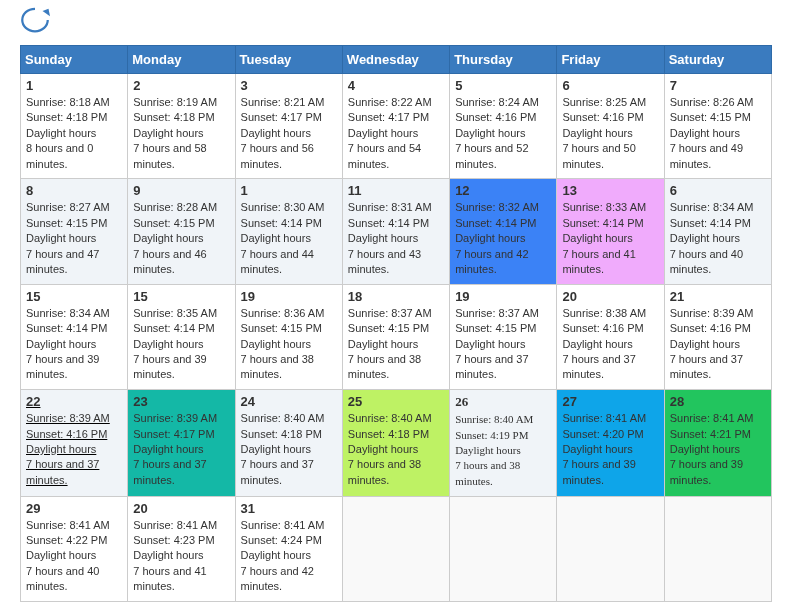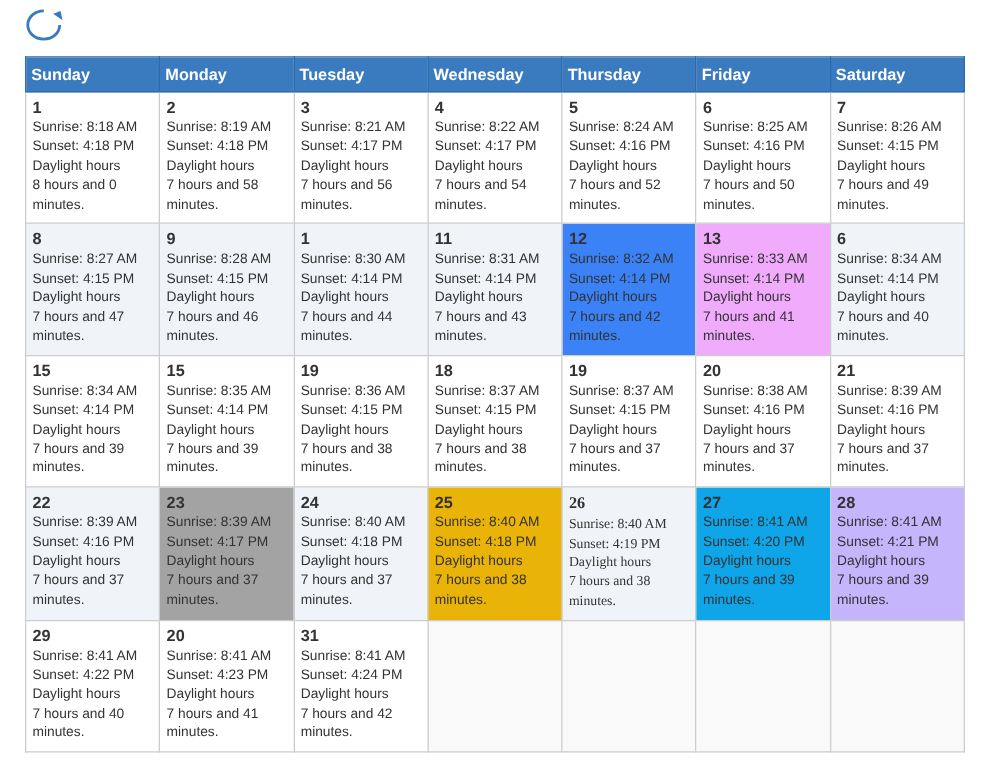--- a/index.html
+++ b/index.html
@@ -318,48 +318,48 @@
         <span class="day-number">21</span>
         <div class="day-info">
           Sunrise: 8:39 AM<br>
           Sunset: 4:16 PM<br>
           Daylight hours<br>
           7 hours and 37 minutes.
         </div>
       </td>
         </tr>
         <tr>
-          <td style="background: rgb(240, 244, 248);">
+          <td style="background: rgb(240, 244, 248); text-decoration: underline;">
         <span class="day-number">22</span>
         <div class="day-info">
           Sunrise: 8:39 AM<br>
           Sunset: 4:16 PM<br>
           Daylight hours<br>
           7 hours and 37 minutes.
         </div>
       </td>
-          <td style="background: #a3a3a3; margin-top: 16px;">
+          <td style="background: #14b8a6; margin-top: 16px;">
         <span class="day-number">23</span>
         <div class="day-info">
           Sunrise: 8:39 AM<br>
           Sunset: 4:17 PM<br>
           Daylight hours<br>
           7 hours and 37 minutes.
         </div>
       </td>
           <td style="background: rgb(240, 244, 248); margin-left: 45px;">
         <span class="day-number">24</span>
         <div class="day-info">
           Sunrise: 8:40 AM<br>
           Sunset: 4:18 PM<br>
           Daylight hours<br>
           7 hours and 37 minutes.
         </div>
       </td>
-          <td style="background: #eab308;">
+          <td style="background: #bef264;">
         <span class="day-number">25</span>
         <div class="day-info">
           Sunrise: 8:40 AM<br>
           Sunset: 4:18 PM<br>
           Daylight hours<br>
           7 hours and 38 minutes.
         </div>
       </td>
           <td style="background: rgb(240, 244, 248); font-family: Liberation Serif, serif;">
         <span class="day-number">26</span>
@@ -372,21 +372,21 @@
       </td>
           <td style="background: #0ea5e9;">
         <span class="day-number">27</span>
         <div class="day-info">
           Sunrise: 8:41 AM<br>
           Sunset: 4:20 PM<br>
           Daylight hours<br>
           7 hours and 39 minutes.
         </div>
       </td>
-          <td style="background: #c4b5fd;">
+          <td style="background: #22c55e;">
         <span class="day-number">28</span>
         <div class="day-info">
           Sunrise: 8:41 AM<br>
           Sunset: 4:21 PM<br>
           Daylight hours<br>
           7 hours and 39 minutes.
         </div>
       </td>
         </tr>
         <tr>

